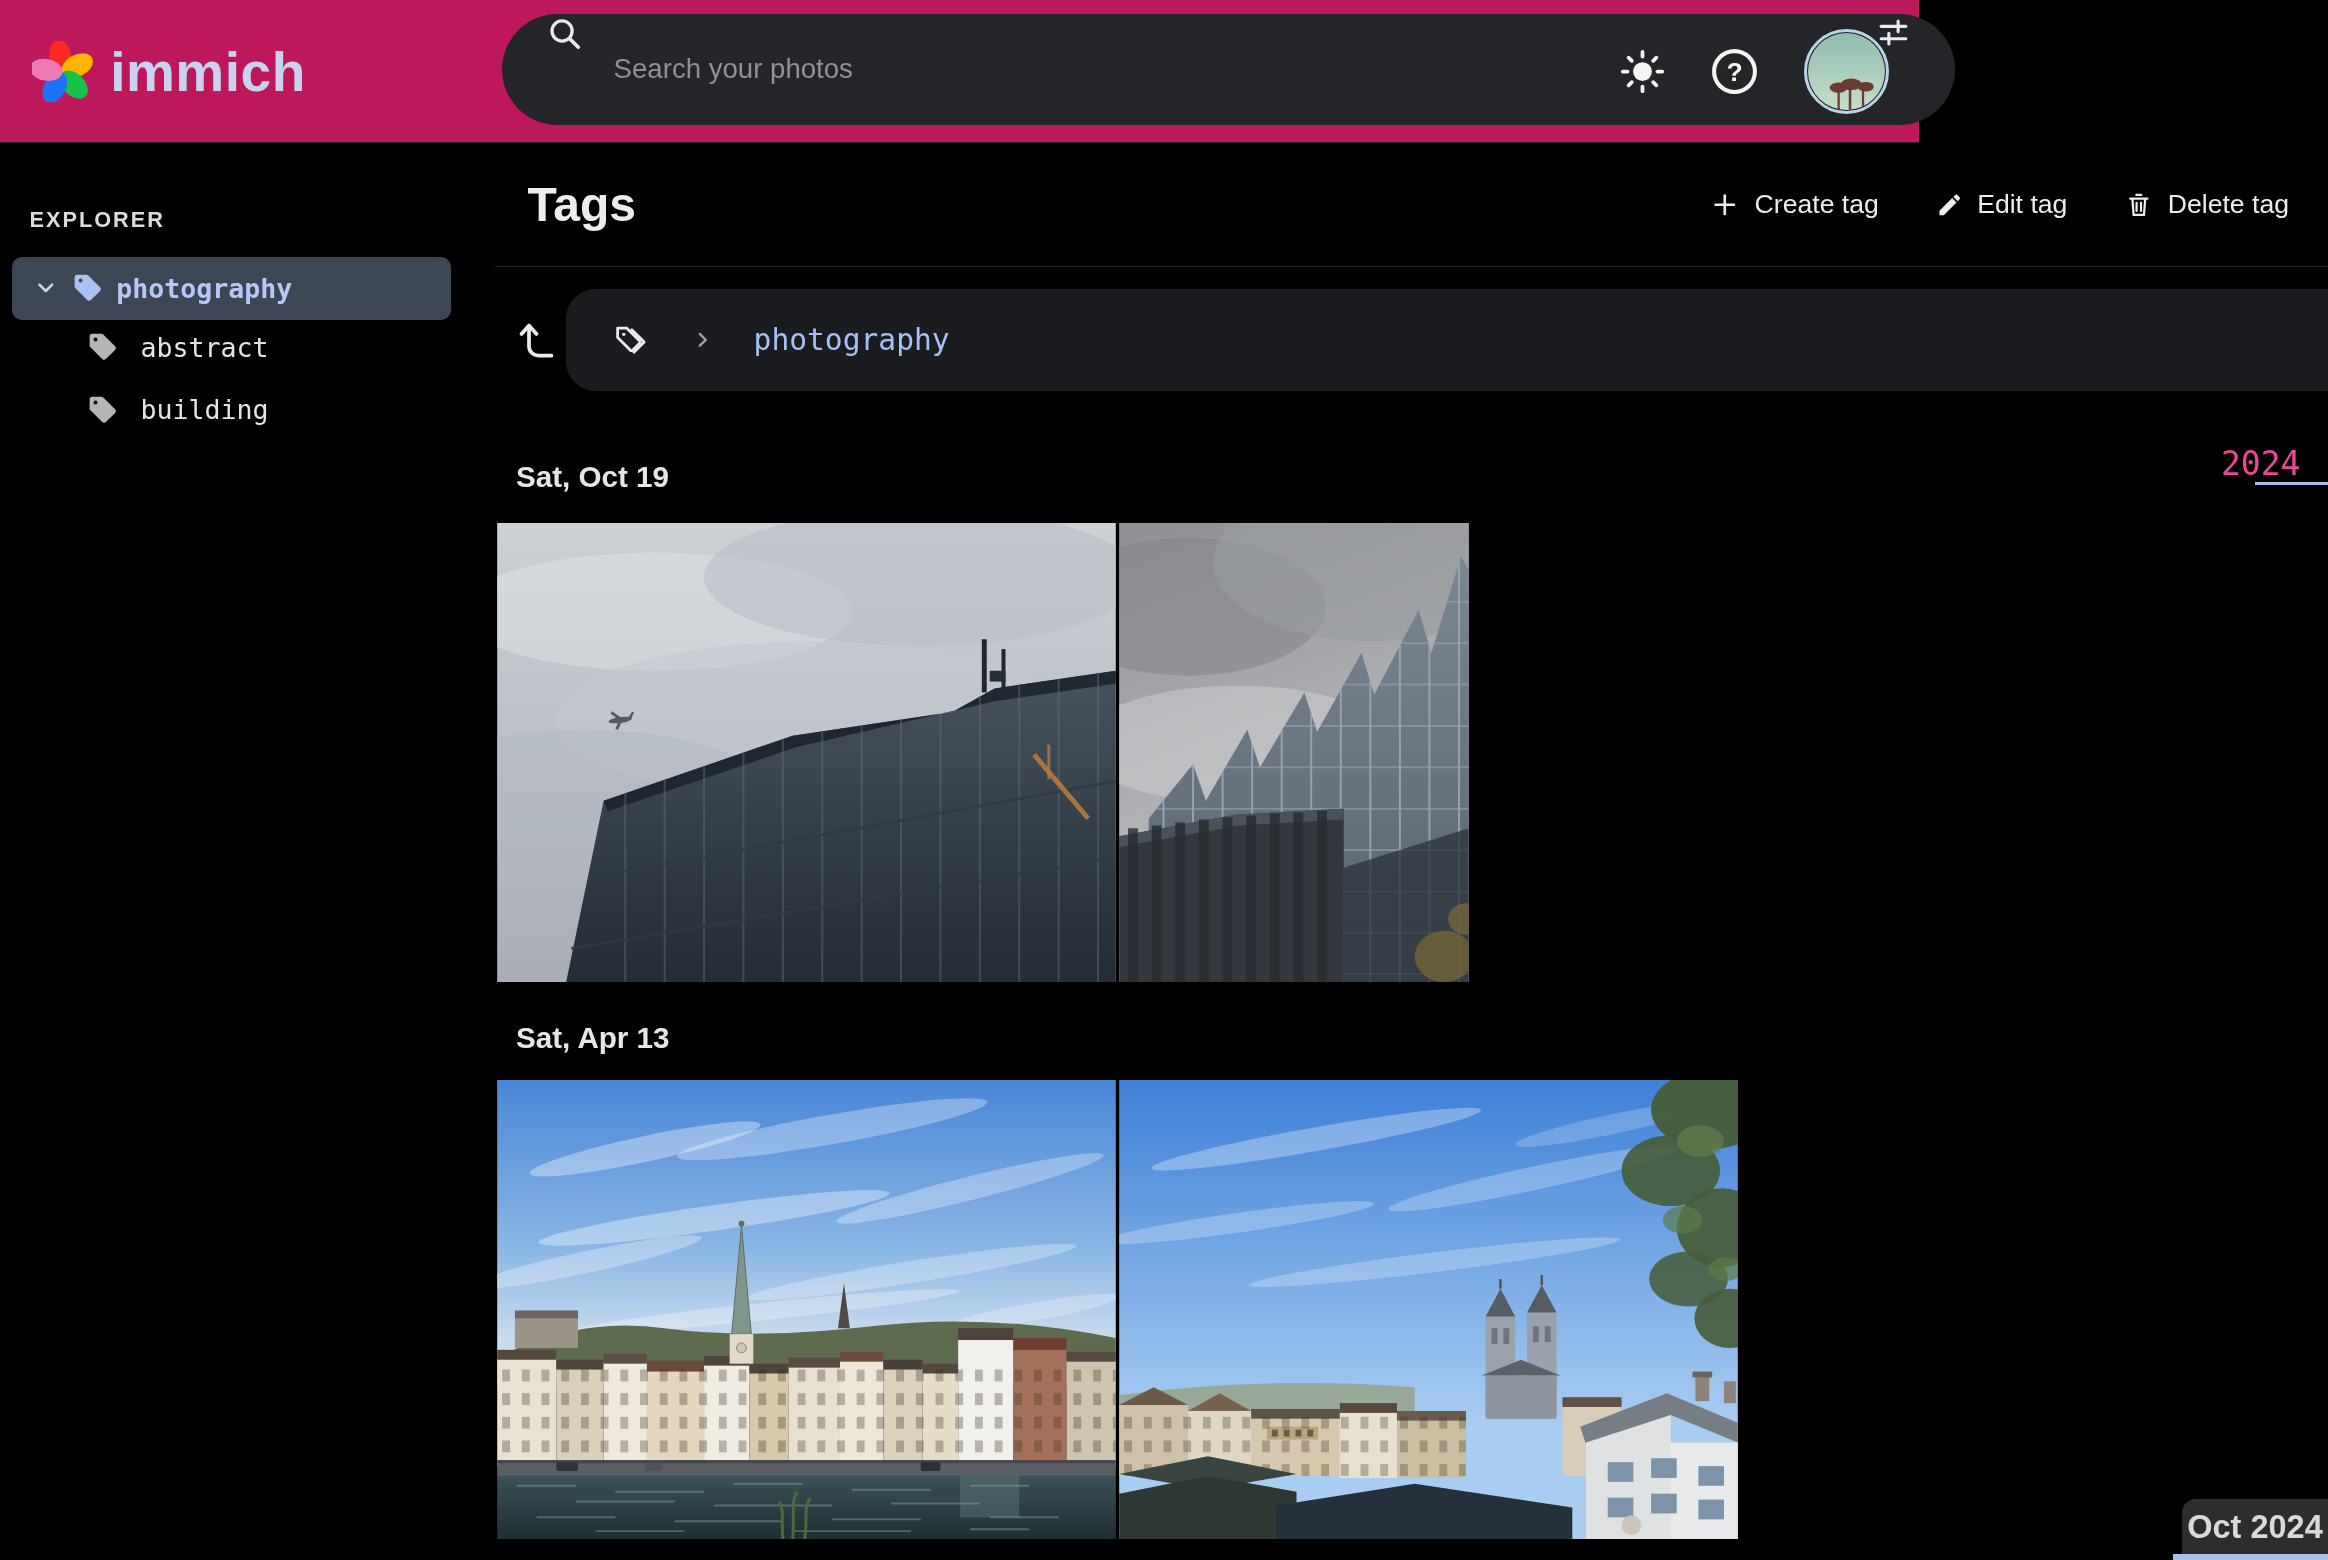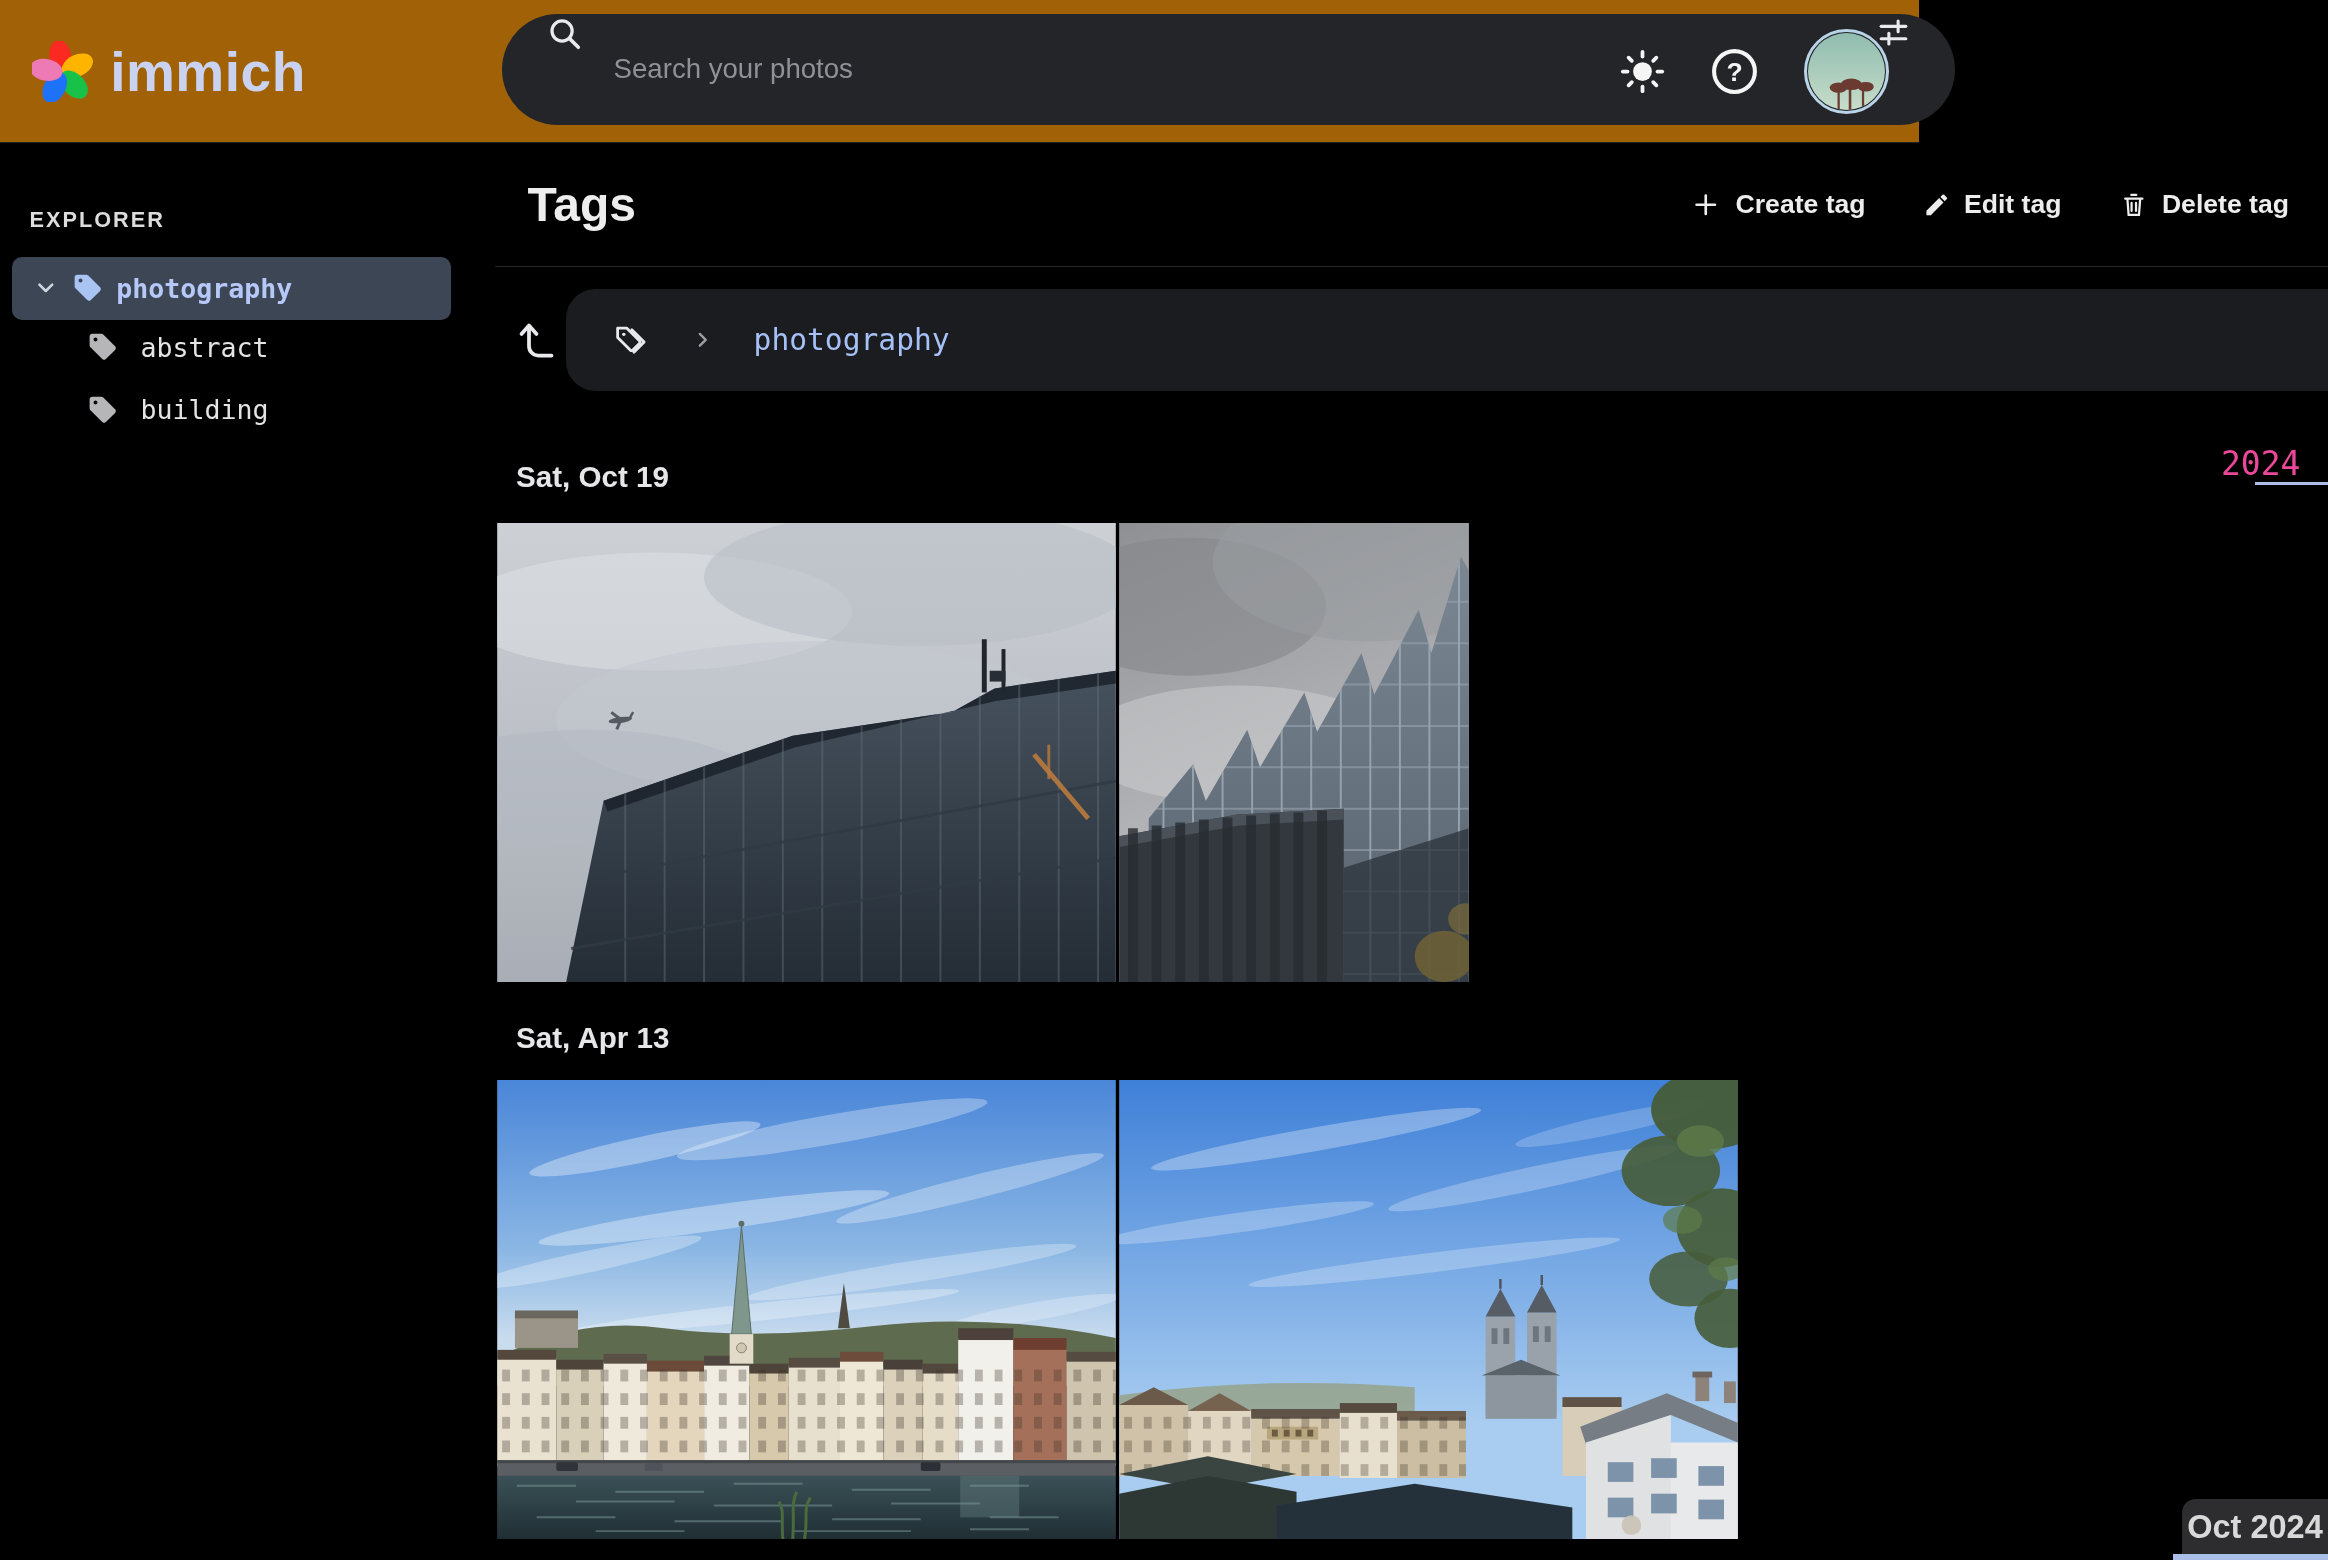--- a/index.html
+++ b/index.html
@@ -2,21 +2,21 @@
 <html><head>
 <meta charset="utf-8">
 <style>
   * { box-sizing: border-box; margin: 0; padding: 0; }
   html,body { width: 2329px; height: 1560px; background:#000; overflow:hidden;
     font-family:"Liberation Sans", sans-serif; }
   .mono { font-family:"DejaVu Sans Mono","Liberation Mono",monospace; }
 
   
   .header { position:absolute; left:0; top:0; width:1919px; height:143px;
-    background:#a16207; border-bottom:1px solid #1d1f21; }
+    background:#be185d; border-bottom:1px solid #1d1f21; }
   .logo-area { position:absolute; left:31.5px; top:0; height:143px; display:flex;
     align-items:center; gap:17.7px; }
   .wordmark { font-size:55px; font-weight:700; color:#c9d3f1; letter-spacing:0.5px; }
   .searchbar { position:absolute; left:502px; top:13.8px; width:1453px; height:111px;
     background:#242528; border-radius:56px; display:flex; 
     padding:0 43px; }
   .searchbar input { flex:1; background:transparent; border:0; outline:none;
     margin-left:29.6px; font-size:27.6px; color:#e2e2e2;
     font-family:"Liberation Sans",sans-serif; }
   .searchbar input::placeholder { color:#8e9196; }
@@ -40,21 +40,21 @@
   .tree-row.child:first-of-type { margin-top:15.8px; }
   .tree-label { font-size:26.6px; }
 
   
   .main { position:absolute; left:495px; top:143px; right:0; bottom:0; }
   .title-row { position:absolute; left:0; right:0; top:0; height:124px; display:flex;
     align-items:center; padding:0 39px 0 32.5px; border-bottom:1px solid #27282b; }
   .page-title { font-size:48px; font-weight:600; color:#ededed; }
   .actions { margin-left:auto; display:flex; gap:57px; }
   .action-btn { display:flex; align-items:center; gap:13.8px; background:none; border:0;
-    cursor:pointer; color:#ededed; font-size:26.6px; font-weight:700;
+    cursor:pointer; color:#ededed; font-size:26.6px; font-weight:400;
     font-family:"Liberation Sans",sans-serif; }
 
   .crumb-row { position:absolute; left:0; right:0; top:146px; height:102px; }
   .back-btn { position:absolute; left:11.8px; top:21.7px; width:59px; height:59px; }
   .crumb-bar { position:absolute; left:71px; right:0; top:0; height:102px;
     background:#1a1c1f; border-radius:29.6px 0 0 29.6px; display:flex; align-items:center;
     padding-left:47px; }
   .crumb-sep { margin-left:41px; display:flex; }
   .crumb-current { margin-left:39px; font-size:29.6px; color:#a6c0f8; cursor:pointer; }
 

